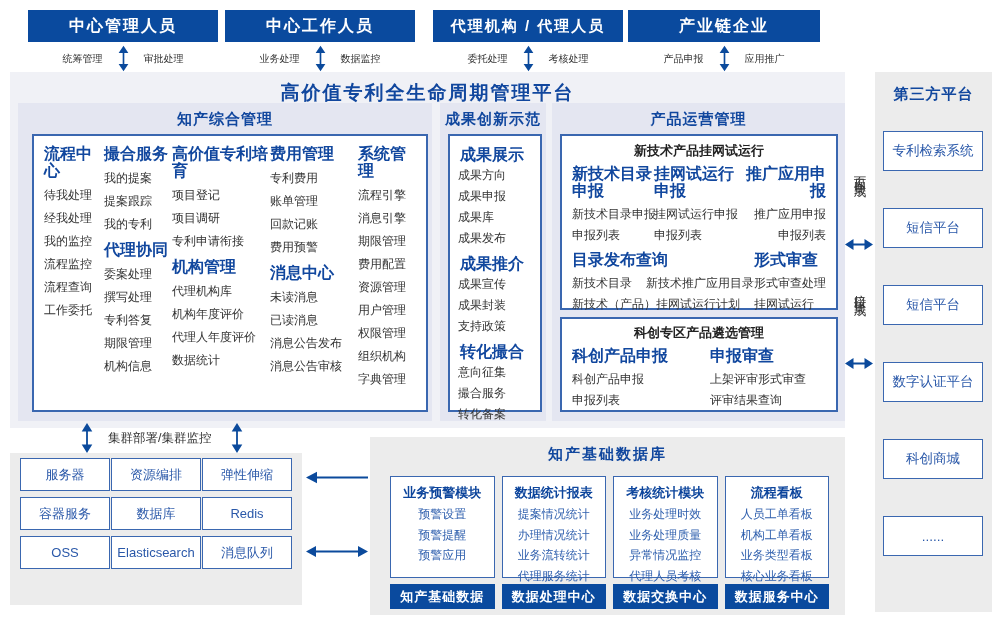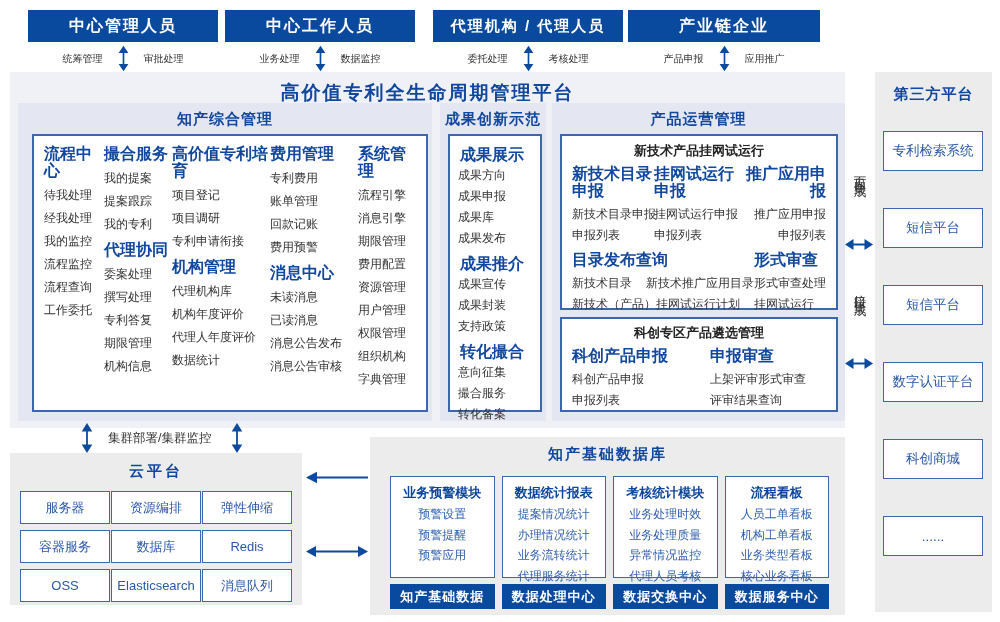--- a/index.html
+++ b/index.html
@@ -363,21 +363,20 @@
 
   <svg class="varrow-tall abs" style="left:81px;top:423px;" viewBox="0 0 12 30">
       <path class="arrow-fill" d="M6 0 L11.3 8.5 L6.9 8.5 L6.9 21.5 L11.3 21.5 L6 30 L0.7 21.5 L5.1 21.5 L5.1 8.5 L0.7 8.5 Z"></path>
     </svg>
   <div class="cluster-label">集群部署/集群监控</div>
   <svg class="varrow-tall abs" style="left:231px;top:423px;" viewBox="0 0 12 30">
       <path class="arrow-fill" d="M6 0 L11.3 8.5 L6.9 8.5 L6.9 21.5 L11.3 21.5 L6 30 L0.7 21.5 L5.1 21.5 L5.1 8.5 L0.7 8.5 Z"></path>
     </svg>
 
   <div class="section" id="sec-cloud">
-    <div class="section-title">云平台</div>
     <div class="cloud-grid">
         <div class="cloud-cell">服务器</div>
         <div class="cloud-cell">资源编排</div>
         <div class="cloud-cell">弹性伸缩</div>
         <div class="cloud-cell">容器服务</div>
         <div class="cloud-cell">数据库</div>
         <div class="cloud-cell">Redis</div>
         <div class="cloud-cell">OSS</div>
         <div class="cloud-cell">Elasticsearch</div>
         <div class="cloud-cell">消息队列</div>

